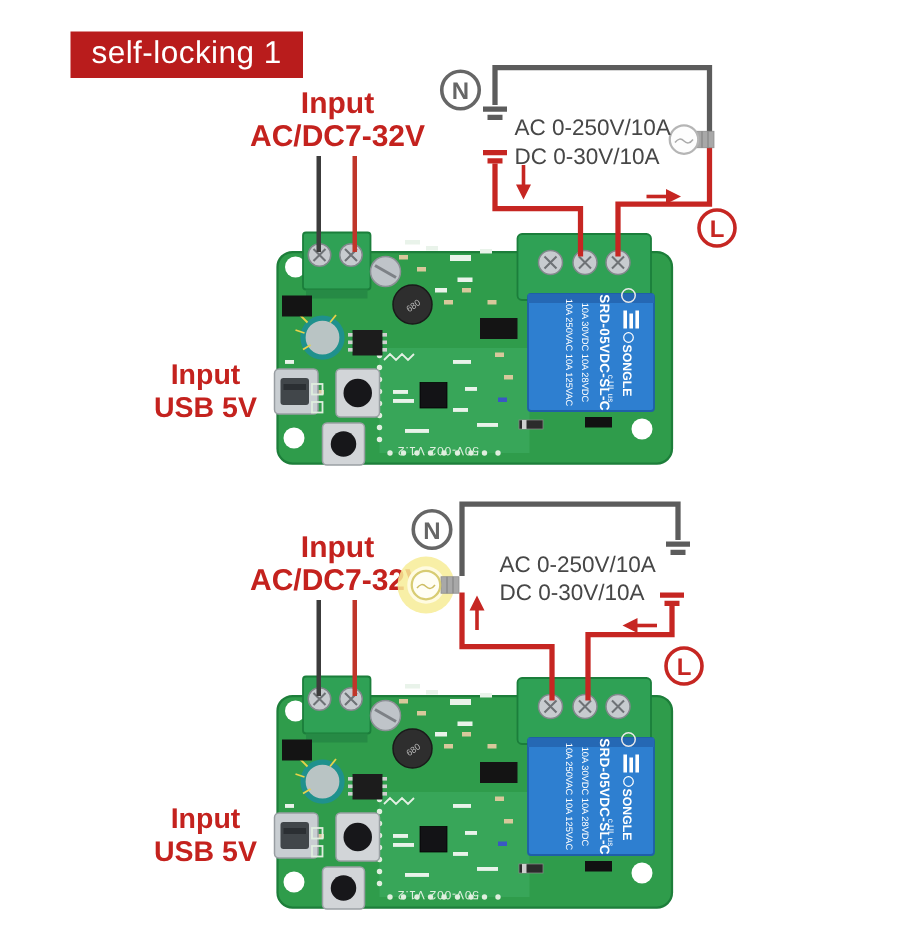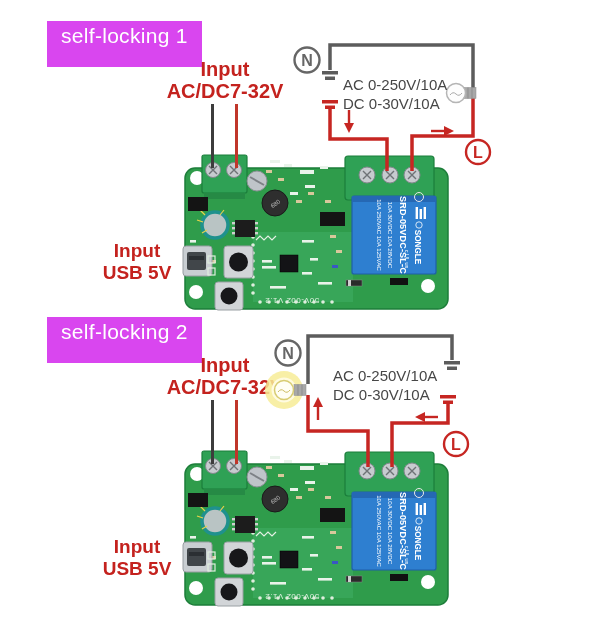--- a/index.html
+++ b/index.html
@@ -1,22 +1,22 @@
 <!DOCTYPE html>
 <html><head>
 <meta charset="utf-8">
 <style>
   html,body{margin:0;padding:0;background:#fff;}
   .canvas{position:relative;width:600px;height:627px;background:#fff;overflow:hidden;
           font-family:"Liberation Sans",sans-serif;}
   section.panel{position:absolute;left:0;width:600px;}
   #panel1{top:0;height:312px;}
   #panel2{top:296px;height:331px;}
-  .badge{position:absolute;left:47px;top:21px;background:#d946ef;color:#fff;
-         font-size:21px;line-height:26px;padding:2px 14px 18px;letter-spacing:.3px;}
+  .badge{position:absolute;left:47px;top:21px;background:#b91c1c;color:#fff;
+         font-size:21px;line-height:26px;padding:2px 14px 3px;letter-spacing:.3px;}
   .pwr-label{position:absolute;left:130px;top:58px;width:190px;text-align:center;
              color:#c4221e;font-weight:700;font-size:20px;line-height:22px;}
   .usb-label{position:absolute;left:77px;top:240px;width:120px;text-align:center;
              color:#c4221e;font-weight:700;font-size:19px;line-height:22px;}
   .wire{position:absolute;top:104px;width:3px;height:64px;}
   .wire.blk{left:211px;background:#3c3c3c;}
   .wire.red{left:235px;background:#c0362a;}
   svg.pcb{position:absolute;left:150px;top:140px;width:310px;height:175px;}
   svg.diagram{position:absolute;left:0;top:0;width:600px;height:100%;}
   svg text{font-family:"Liberation Sans",sans-serif;}
@@ -353,21 +353,20 @@
         <circle cx="88.5" cy="122" r="9.5" fill="#17171a"></circle>
       </g>
       <g>
         <rect x="65" y="142" width="28" height="28" rx="3" fill="#d2d5d8" stroke="#9aa0a4"></rect>
         <circle cx="79" cy="156" r="8.5" fill="#17171a"></circle>
       </g>
       <rect x="58" y="116" width="7" height="7" fill="none" stroke="#dfeede" stroke-width="1.2"></rect>
       <rect x="58" y="128" width="7" height="7" fill="none" stroke="#dfeede" stroke-width="1.2"></rect>
     </svg>
 
-    <div class="badge">self-locking 2</div>
 
     <div class="pwr-label">
       <div>Input</div>
       <div>AC/DC7-32V</div>
     </div>
 
     <div class="wire blk"></div>
     <div class="wire red"></div>
 
     <div class="usb-label">

